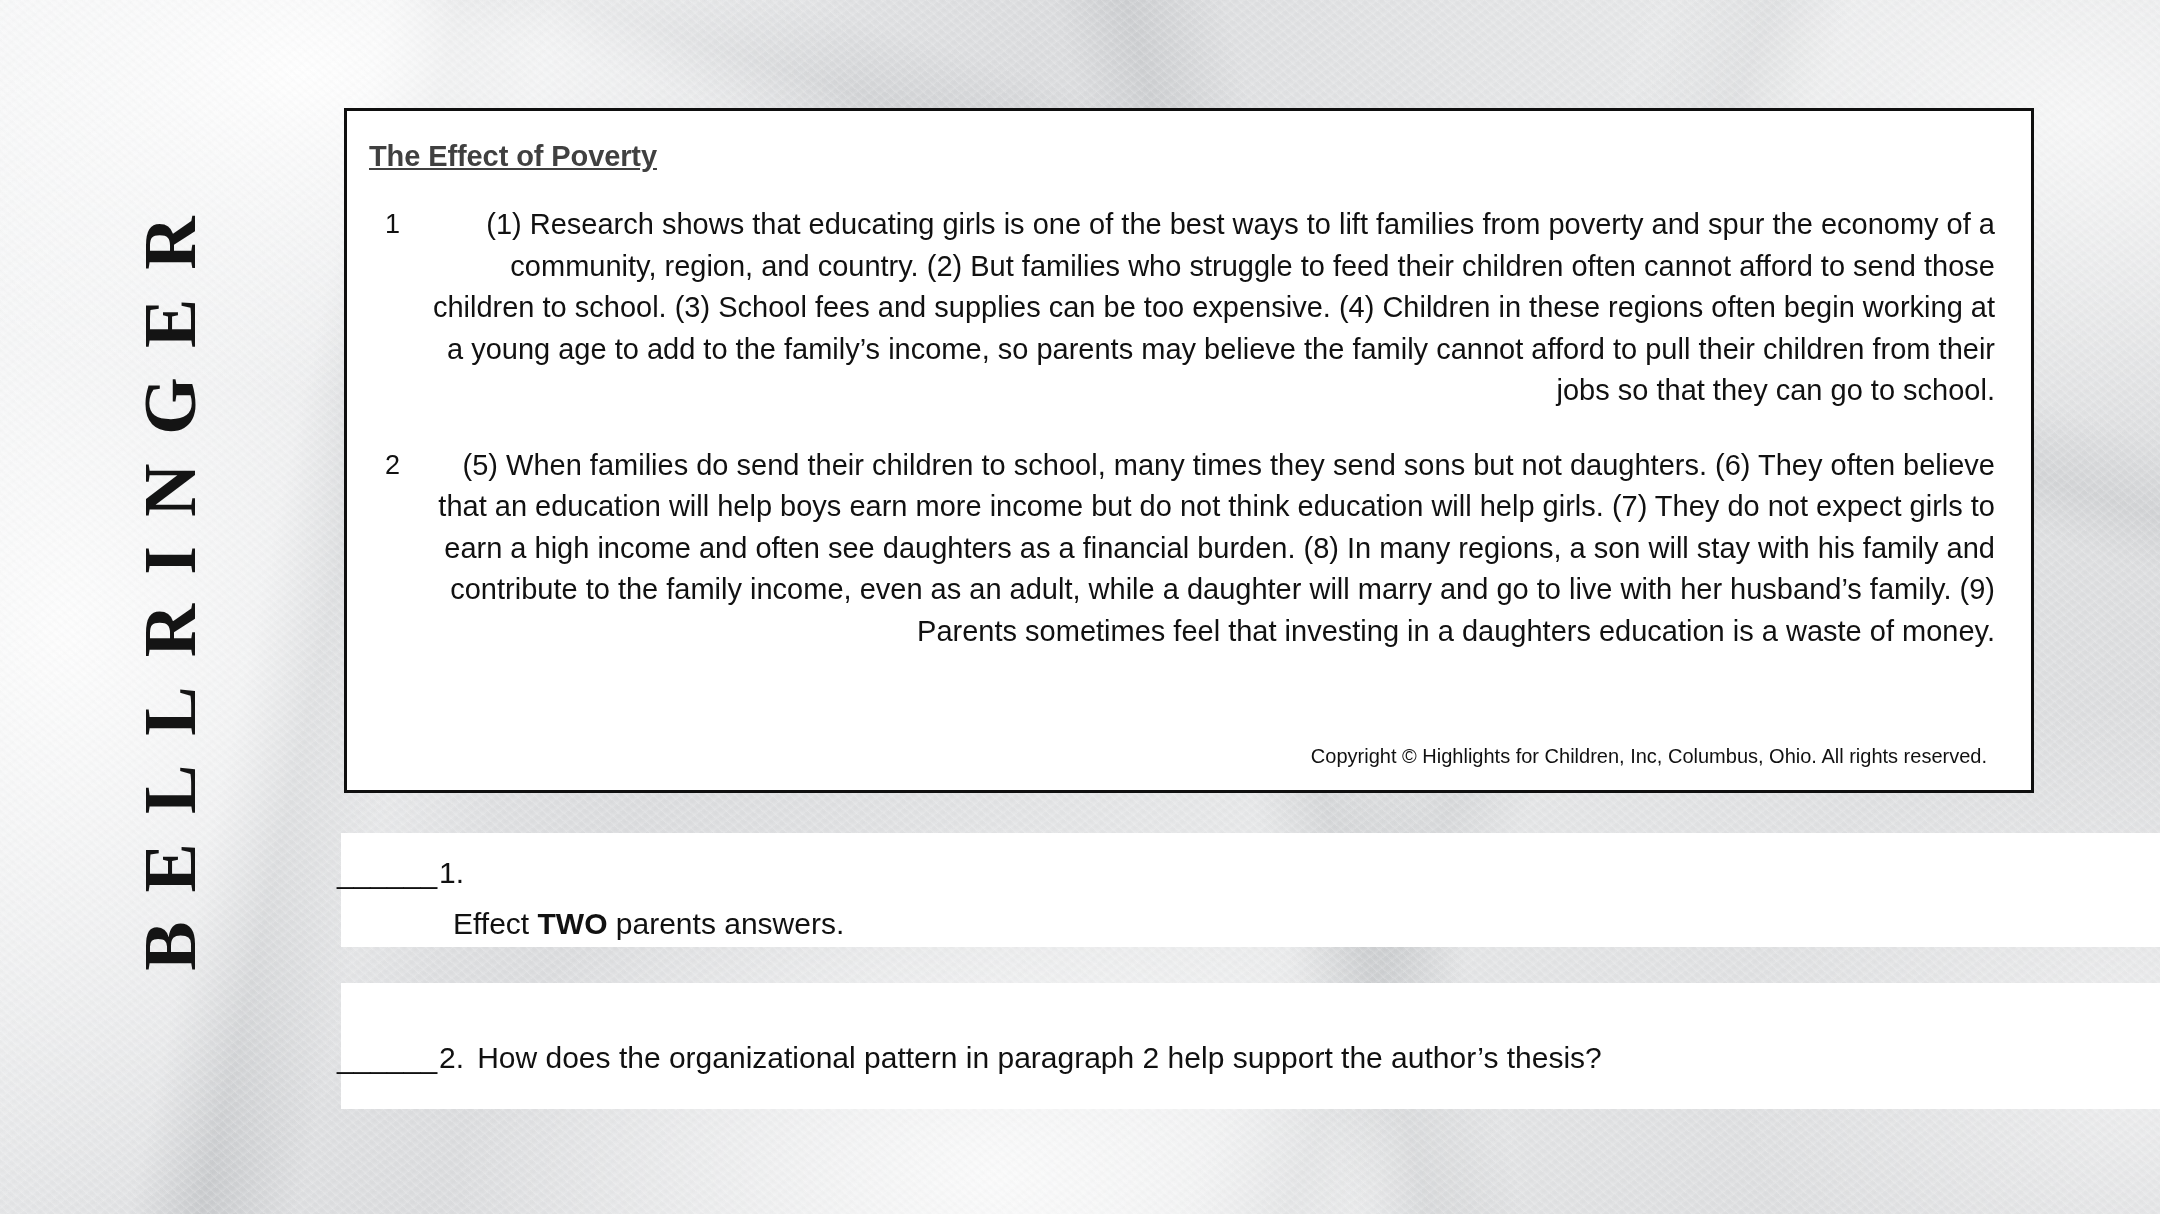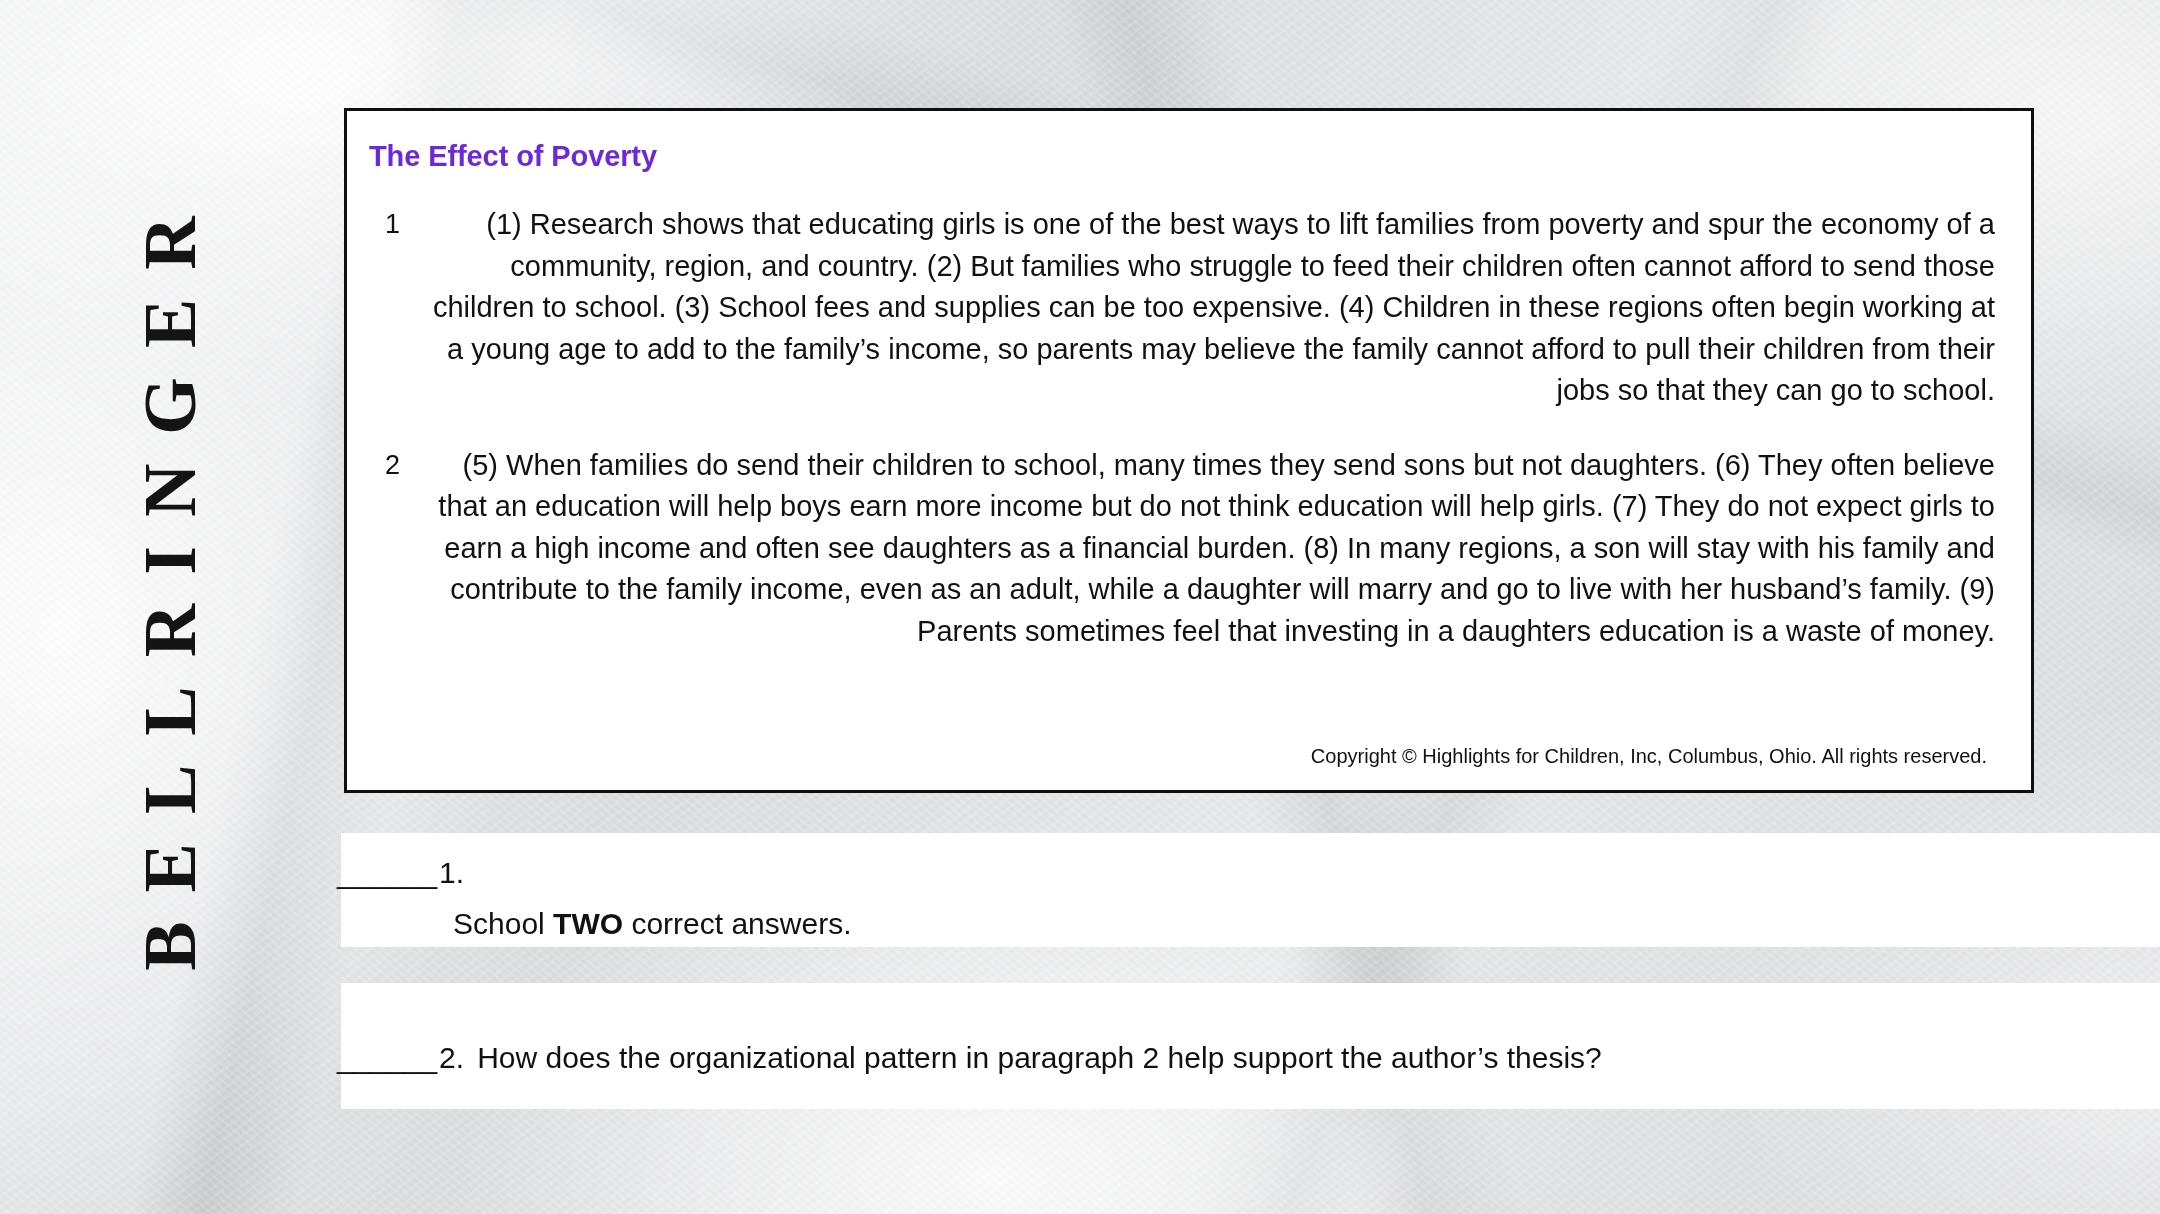--- a/index.html
+++ b/index.html
@@ -81,23 +81,24 @@
     box-sizing: border-box;
     background: #ffffff;
     border: 3px solid #0f0f0f;
     z-index: 2;
   }
 
   #excerpt-title {
     font-family: "Liberation Sans", sans-serif;
     font-weight: 700;
     font-size: 29px;
-    color: #6d28d9;
+    color: #404040;
     margin: 29px 0 0 22px;
     letter-spacing: -0.1px;
+    text-decoration: underline;
   }
 
   .para {
     display: flex;
     margin: 0 36px 0 22px;
     font-family: "Liberation Sans", sans-serif;
     font-size: 29px;
     line-height: 41.5px;
     color: #111111;
   }
@@ -196,21 +197,21 @@
 
     <div id="copyright">Copyright © Highlights for Children, Inc, Columbus, Ohio. All rights reserved.</div>
   </div>
 
   <div class="q-card" id="question-1">
     <div class="q-line" id="q1-line1">
       <span class="q-blank">______</span>
       <span class="q-num">1.</span>
     </div>
     <div id="q1-line2">
-      <span>School </span><b>TWO</b><span> correct answers.</span>
+      <span>Effect </span><b>TWO</b><span> parents answers.</span>
     </div>
   </div>
 
   <div class="q-card" id="question-2">
     <div class="q-line" id="q2-line1">
       <span class="q-blank">______</span>
       <span class="q-num">2.</span>
       <span class="q-text">How does the organizational pattern in paragraph 2 help support the author’s thesis?</span>
     </div>
   </div>

